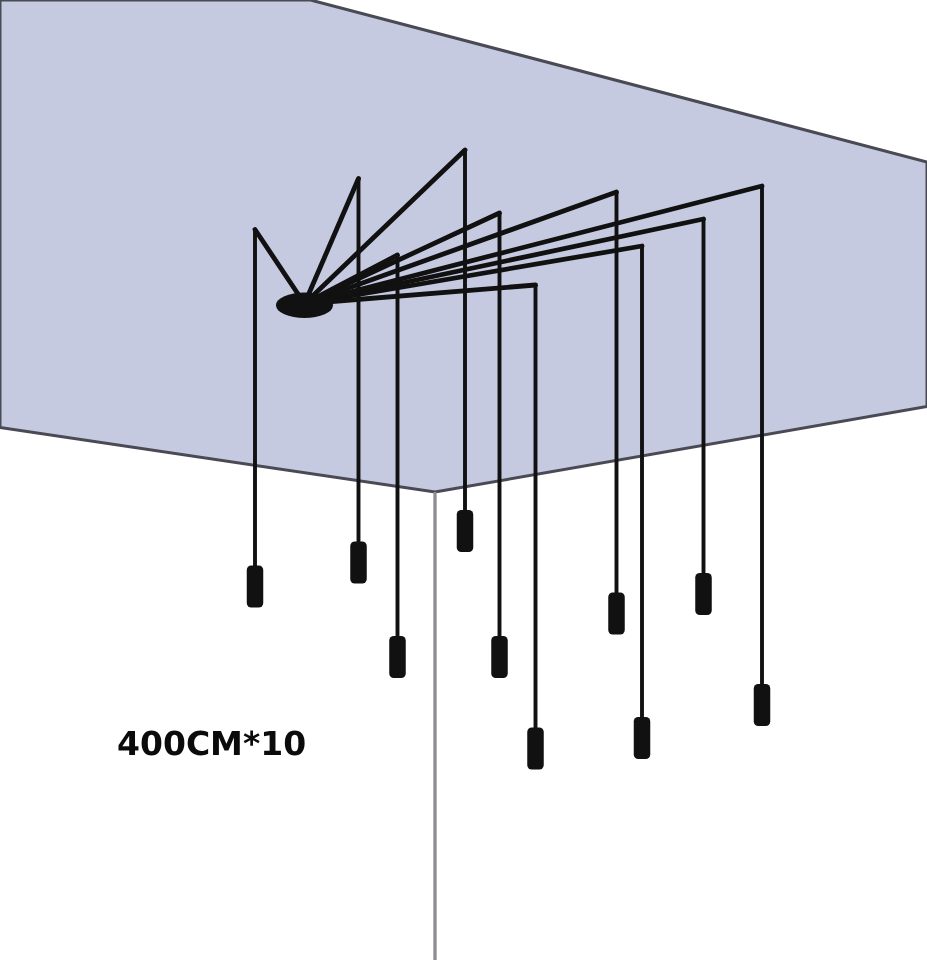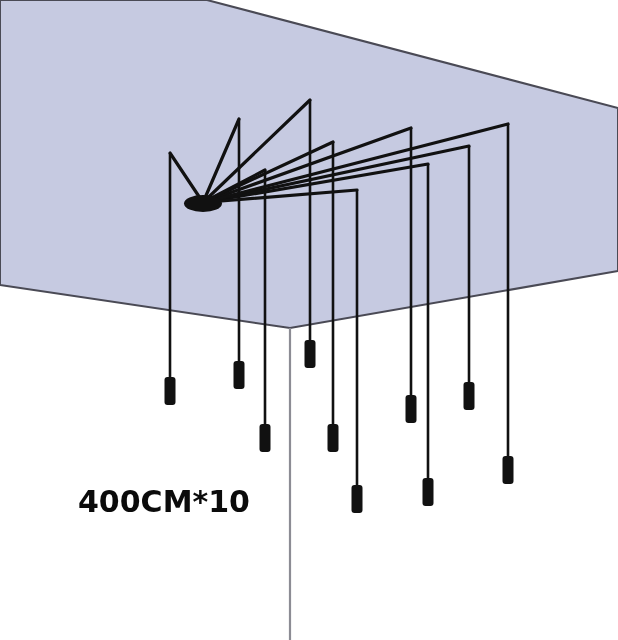--- a/index.html
+++ b/index.html
@@ -24,21 +24,21 @@
     top: 0;
     width: 618px;
     height: 640px;
     display: block;
   }
   .caption {
     position: absolute;
     left: 78px;
     top: 484px;
     font-family: "DejaVu Sans", "Liberation Sans", sans-serif;
-    font-size: 30px;
+    font-size: 22px;
     font-weight: bold;
     letter-spacing: 0px;
     color: #0b0b0b;
     white-space: nowrap;
     user-select: none;
   }
 </style>
 </head>
 <body>
 

